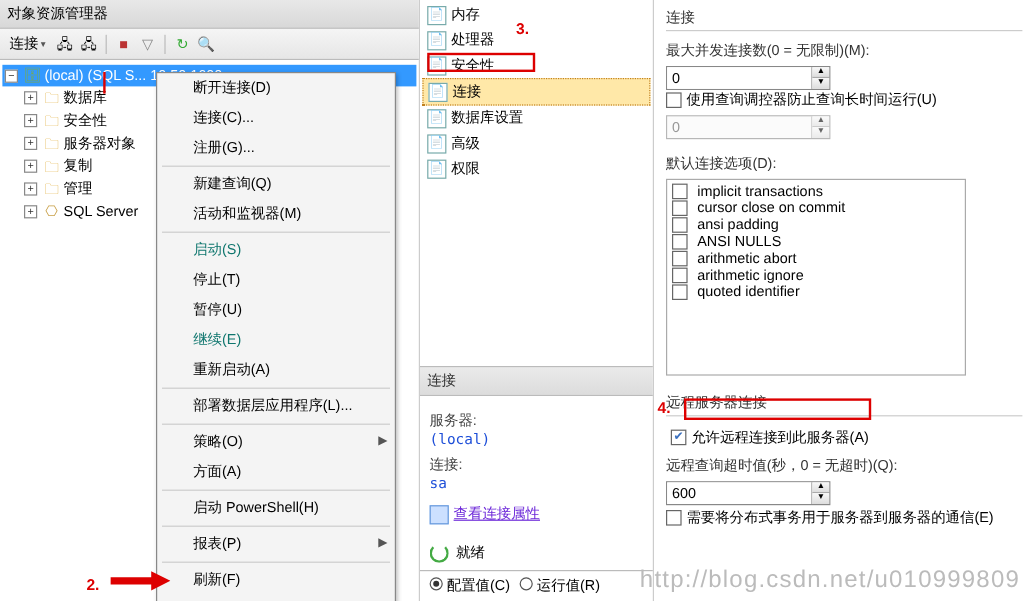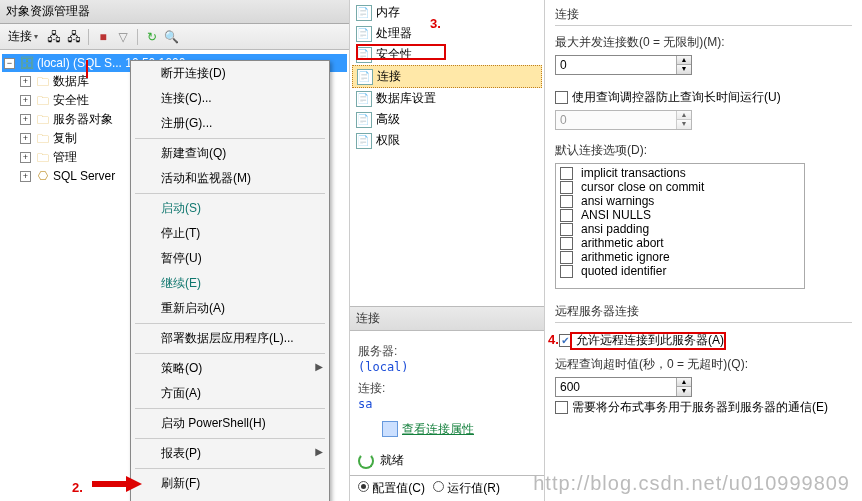--- a/index.html
+++ b/index.html
@@ -42,42 +42,42 @@
     .mid-panel { width:195px; border-right:1px solid #ccc; display:flex; flex-direction:column; }
     .nav-list { padding:2px; }
     .nav-item { display:flex; align-items:center; gap:4px; padding:2px 4px; }
     .nav-item .ni-ico { width:16px; height:16px; display:inline-block; background:#fff; border:1px solid #7aa; font-size:10px; text-align:center; line-height:14px; }
     .nav-item.sel { background:#ffe8a8; border:1px dotted #c08020; }
 
     .mid-section-hdr { background:linear-gradient(#eaeaea,#dcdcdc); padding:3px 6px; border-top:1px solid #bbb; border-bottom:1px solid #bbb; font-size:12px; color:#333; margin-top:8px; }
     .mid-body { padding:6px 8px; font-size:12px; }
     .mid-lbl { color:#444; margin-top:6px; }
     .mid-val { color:#1d4ed8; font-family:monospace; }
-    .link { color:#15803d; text-decoration:underline; display:inline-flex; align-items:flex-start; gap:4px; margin-top:10px;margin-left:24px; }
+    .link { color:#6d28d9; text-decoration:underline; display:inline-flex; align-items:flex-end; gap:4px; margin-top:10px; }
     .link .lico { width:16px; height:16px; display:inline-block; background:#cce0ff; border:1px solid #6699dd; }
 
     .progress-row { padding:6px 8px; display:flex; align-items:center; gap:6px; }
     .prog-ico { width:16px; height:16px; border:2px solid #4a4; border-radius:50%; border-top-color:transparent; display:inline-block; }
 
     .bottom-bar { border-top:1px solid #bbb; padding:4px 8px; display:flex; gap:8px; align-items:center; }
     .radio { width:11px; height:11px; border:1px solid #555; border-radius:50%; display:inline-block; position:relative; }
     .radio.checked::after { content:""; position:absolute; inset:2px; background:#333; border-radius:50%; }
 
     
     .right-panel { flex:1; padding:4px 10px; overflow:hidden; }
     .group-title { padding:2px 0; color:#333; border-bottom:1px solid #ccc; margin-bottom:8px; }
     .field-label { color:#333; margin:4px 0; }
     .spin { display:inline-flex; border:1px solid #888; background:#fff; }
     .spin input { border:none; width:120px; padding:2px 4px; font-size:12px; outline:none; }
     .spin .sp-btns { display:flex; flex-direction:column; border-left:1px solid #aaa; }
     .spin .sp-btn { width:14px; height:9px; font-size:7px; line-height:7px; text-align:center; background:linear-gradient(#f8f8f8,#ddd); border-bottom:1px solid #aaa; }
     .spin .sp-btn:last-child{border-bottom:none;}
     .chk { display:inline-block; width:13px; height:13px; border:1px solid #666; background:#fff; text-align:center; line-height:11px; font-size:10px; color:#3a70bf; margin-right:4px; vertical-align:middle; }
     .chk.checked::before { content:"✔"; }
-    .opts-box { border:1px solid #aaa; background:#fff; width:250px; height:126px; overflow:auto; font-family:"Courier New",monospace; font-size:11px; padding:2px; }
+    .opts-box { border:1px solid #aaa; background:#fff; width:250px; height:164px; overflow:auto; font-family:"Courier New",monospace; font-size:11px; padding:2px; }
     .opts-box .orow { display:flex; align-items:center; gap:4px; padding:0 2px; }
 
     .allow-row { display:inline-flex; align-items:center; padding:1px 4px; }
 
     .watermark { position:absolute; right:12px; bottom:6px; color:#bbb; font-size:20px; letter-spacing:1px; z-index:1; }
   </style>
 </head>
 <body>
 
 <div class="app">
@@ -238,21 +238,21 @@
 
     <div class="field-label">最大并发连接数(0 = 无限制)(M):</div>
     <div class="spin">
       <input value="0" style="">
       <div class="sp-btns">
           <div class="sp-btn">▲</div>
           <div class="sp-btn">▼</div>
         </div>
     </div>
 
-    <div style="margin-top:14px">
+    <div style="">
       <label><span class="chk"></span><span>使用查询调控器防止查询长时间运行(U)</span></label>
     </div>
     <div class="spin" style="margin-top:4px; opacity:.6">
       <input disabled="" value="0" style="">
       <div class="sp-btns">
           <div class="sp-btn">▲</div>
           <div class="sp-btn">▼</div>
         </div>
     </div>
 
@@ -261,29 +261,25 @@
       <div class="orow">
           <span class="chk"></span>
           <span>implicit transactions</span>
         </div>
       <div class="orow">
           <span class="chk"></span>
           <span>cursor close on commit</span>
         </div>
       <div class="orow">
           <span class="chk"></span>
-          <span>ansi warnings</span>
+          <span>ansi padding</span>
         </div>
       <div class="orow">
           <span class="chk"></span>
           <span>ANSI NULLS</span>
-        </div>
-      <div class="orow">
-          <span class="chk"></span>
-          <span>ansi padding</span>
         </div>
       <div class="orow">
           <span class="chk"></span>
           <span>arithmetic abort</span>
         </div>
       <div class="orow">
           <span class="chk"></span>
           <span>arithmetic ignore</span>
         </div>
       <div class="orow">

